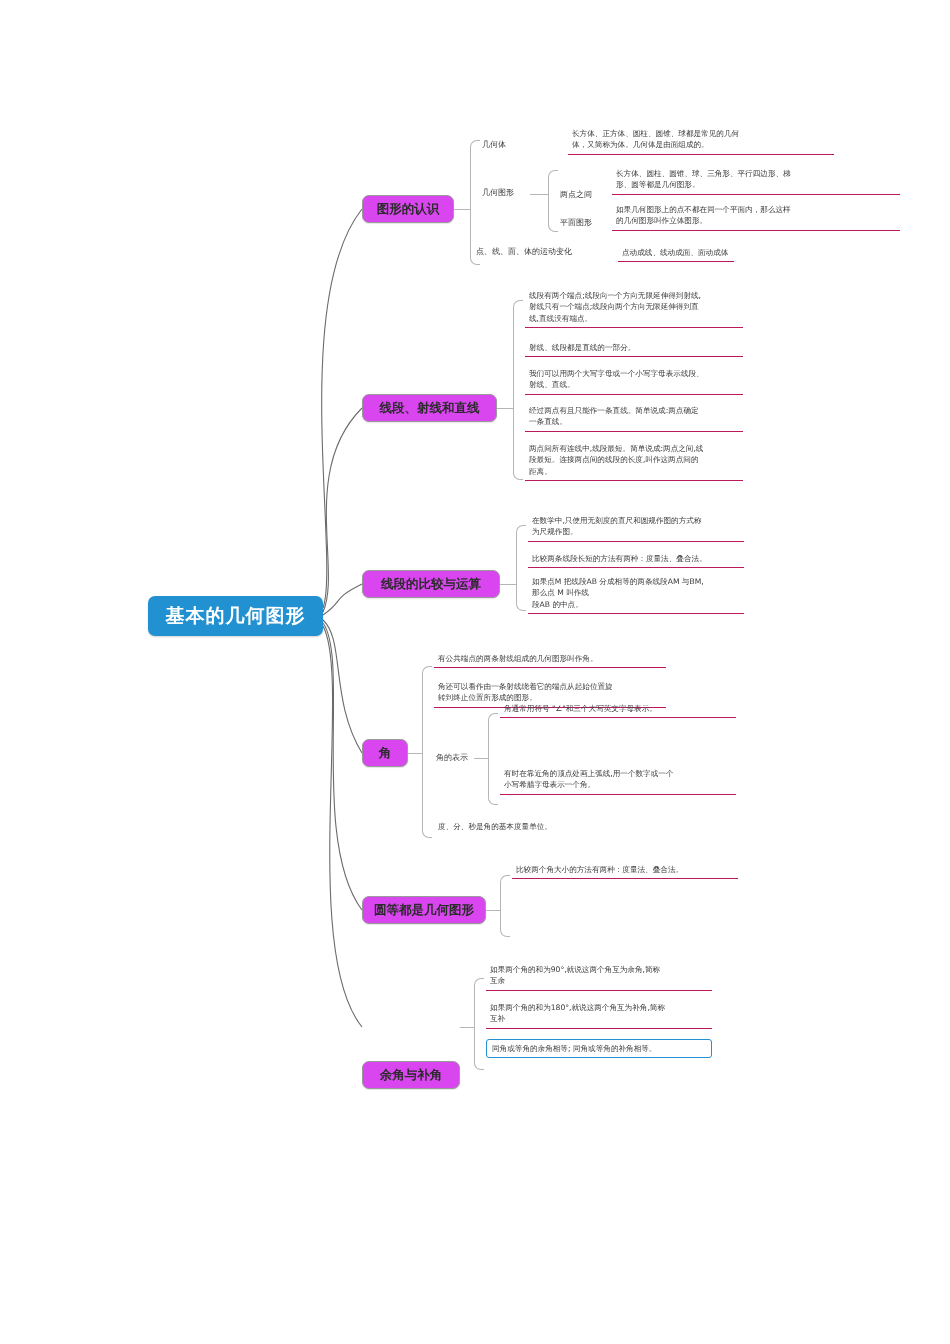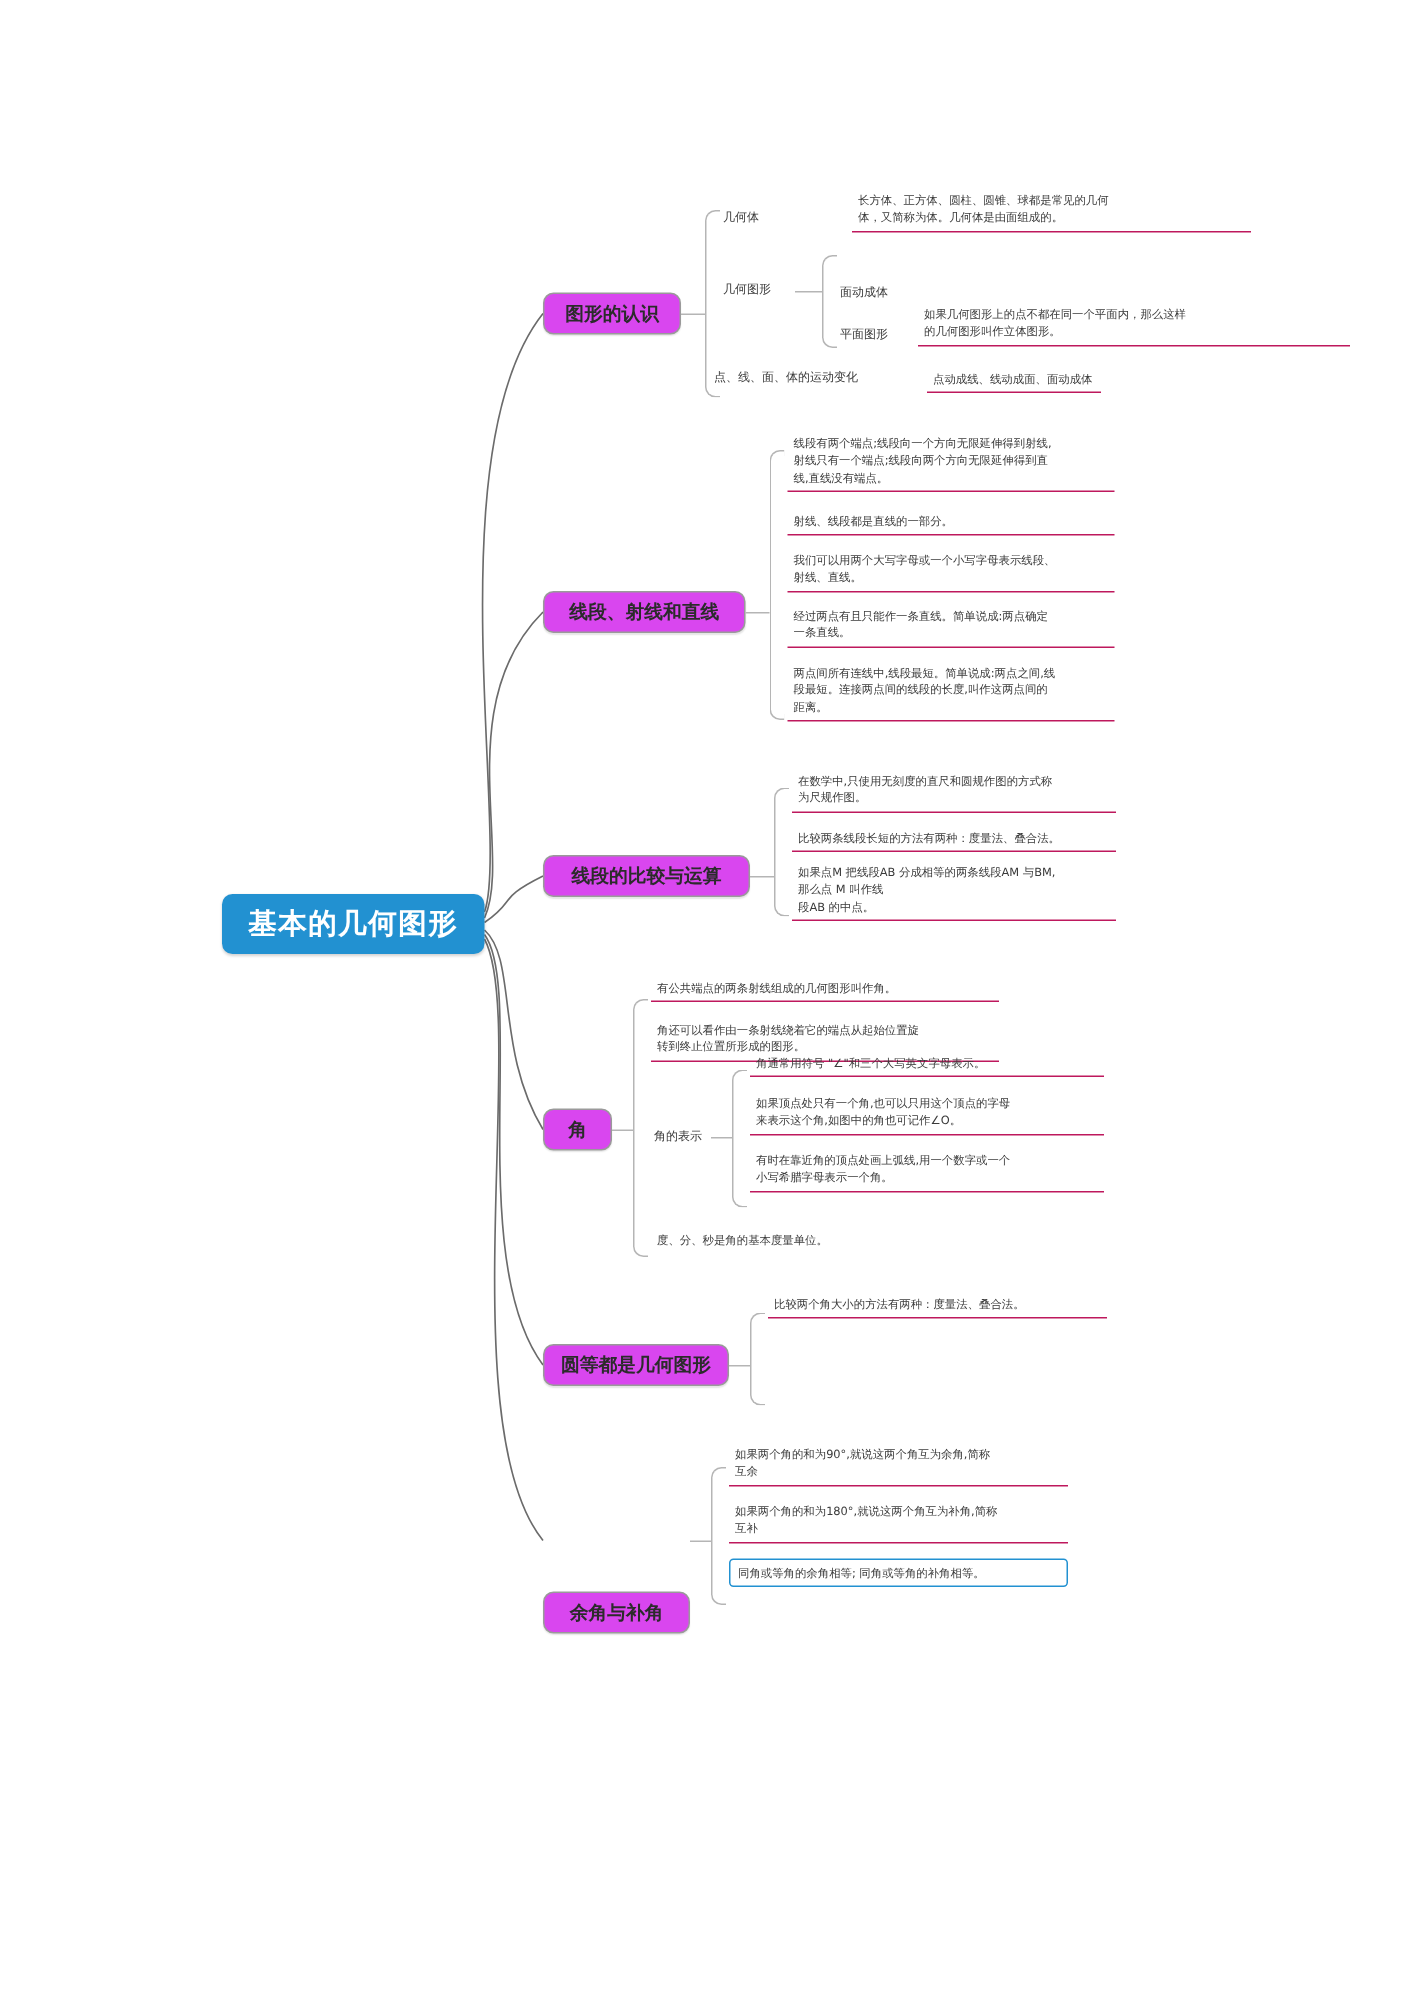--- a/index.html
+++ b/index.html
@@ -127,21 +127,23 @@
   <div class="bracket" style="left:470px; top:140px; width:10px; height:125px;"></div>
 
   <div class="sub-label" style="left:482px; top:140px;">几何体</div>
   <div class="leaf" style="left:568px; top:126px; width:266px;">长方体、正方体、圆柱、圆锥、球都是常见的几何
 体，又简称为体。几何体是由面组成的。</div>
 
   <div class="sub-label" style="left:482px; top:188px;">几何图形</div>
   <div class="stub" style="left:530px; top:194px; width:18px;"></div>
   <div class="bracket" style="left:548px; top:170px; width:10px; height:62px;"></div>
 
-  <div class="sub-label" style="left:560px; top:190px;">面动成体</div>
+  <div class="sub-label" style="left:560px; top:190px;">两点之间</div>
+  <div class="leaf" style="left:612px; top:166px; width:288px;">长方体、圆柱、圆锥、球、三角形、平行四边形、梯
+形、圆等都是几何图形。</div>
 
   <div class="sub-label" style="left:560px; top:218px;">平面图形</div>
   <div class="leaf" style="left:612px; top:202px; width:288px;">如果几何图形上的点不都在同一个平面内，那么这样
 的几何图形叫作立体图形。</div>
 
   <div class="sub-label" style="left:476px; top:247px;">点、线、面、体的运动变化</div>
   <div class="leaf" style="left:618px; top:245px; width:116px;">点动成线、线动成面、面动成体</div>
 
   <div class="branch-node" style="left:362px; top:394px; width:135px; height:28px;">
     <span>线段、射线和直线</span>
@@ -182,22 +184,20 @@
 
   <div class="leaf" style="left:434px; top:651px; width:232px;">有公共端点的两条射线组成的几何图形叫作角。</div>
   <div class="leaf" style="left:434px; top:679px; width:232px;">角还可以看作由一条射线绕着它的端点从起始位置旋
 转到终止位置所形成的图形。</div>
 
   <div class="sub-label" style="left:436px; top:753px;">角的表示</div>
   <div class="stub" style="left:474px; top:758px; width:14px;"></div>
   <div class="bracket" style="left:488px; top:713px; width:10px; height:92px;"></div>
 
   <div class="leaf" style="left:500px; top:701px; width:236px;">角通常用符号 "∠"和三个大写英文字母表示。</div>
-  <div class="leaf" style="left:500px; top:728px; width:236px;">如果顶点处只有一个角,也可以只用这个顶点的字母
-来表示这个角,如图中的角也可记作∠O。</div>
   <div class="leaf" style="left:500px; top:766px; width:236px;">有时在靠近角的顶点处画上弧线,用一个数字或一个
 小写希腊字母表示一个角。</div>
 
   <div class="leaf" style="left:434px; top:819px; width:170px; border-bottom:none;">度、分、秒是角的基本度量单位。</div>
 
   <div class="branch-node" style="left:362px; top:896px; width:124px; height:28px;">
     <span>圆等都是几何图形</span>
   </div>
   <div class="stub" style="left:486px; top:910px; width:14px;"></div>
   <div class="bracket" style="left:500px; top:875px; width:10px; height:62px;"></div>

